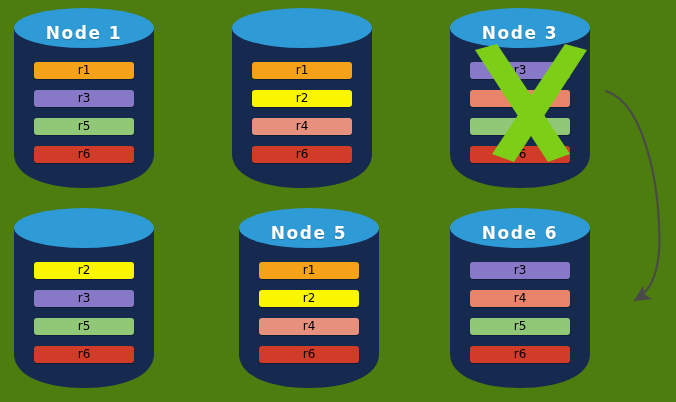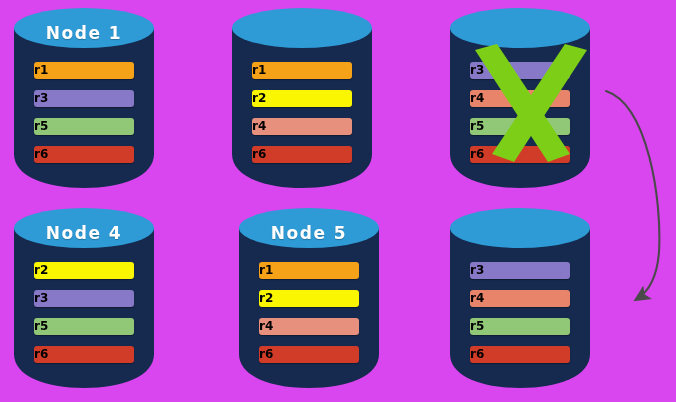--- a/index.html
+++ b/index.html
@@ -11,21 +11,21 @@
     width: 676px;
     height: 402px;
     font-family: "DejaVu Sans", sans-serif;
     overflow: hidden;
     position: relative;
   }
   #stage {
     position: relative;
     width: 676px;
     height: 402px;
-    background: #d946ef;
+    background: #4d7c0f;
   }
   .node {
     position: absolute;
     width: 160px;
     height: 192px;
   }
   .node svg {
     position: absolute;
     left: 0;
     top: 0;
@@ -50,23 +50,23 @@
     left: 30px;
     top: 58px;
     width: 100px;
   }
   .row-bar {
     height: 17px;
     margin-bottom: 11px;
     border-radius: 3px;
     color: #000000;
     font-size: 12px;
-    font-weight: bold;
+    font-weight: normal;
     line-height: 17px;
-    text-align: left;
+    text-align: center;
     font-family: "DejaVu Sans", sans-serif;
     box-shadow: 0 1px 1px rgba(0,0,0,0.35);
   }
   .fail-x {
     position: absolute;
     left: 0;
     top: 0;
     width: 160px;
     height: 192px;
     pointer-events: none;
@@ -108,39 +108,39 @@
         <div class="row-bar" style="background: rgb(250, 245, 0); color: rgb(0, 0, 0);">r2</div>
         <div class="row-bar" style="background: rgb(232, 144, 126); color: rgb(0, 0, 0);">r4</div>
         <div class="row-bar" style="background: rgb(209, 60, 40); color: rgb(0, 0, 0);">r6</div>
       </div>
     </div>
   <div class="node" id="node-slot-2" style="left:440px;top:4px;">
       <svg width="160" height="192" viewBox="0 0 160 192">
         <path d="M 10,24 L 10,150 C 10,172 41,184 80,184 C 119,184 150,172 150,150 L 150,24 Z" fill="#16294E"></path>
         <ellipse cx="80" cy="24" rx="70" ry="20" fill="#2E9BD6"></ellipse>
       </svg>
+      <div class="node-label">Node 3</div>
       <div class="rows">
         <div class="row-bar" style="background: rgb(136, 120, 200); color: rgb(0, 0, 0);">r3</div>
         <div class="row-bar" style="background: rgb(232, 132, 106); color: rgb(0, 0, 0);">r4</div>
         <div class="row-bar" style="background: rgb(144, 200, 120); color: rgb(0, 0, 0);">r5</div>
         <div class="row-bar" style="background: rgb(209, 60, 40); color: rgb(0, 0, 0);">r6</div>
       </div>
       <svg class="fail-x" viewBox="0 0 160 192">
         <g fill="#7DCE17">
           <polygon points="35,46 57,40 130,150 108,158"></polygon>
           <polygon points="125,40 147,46 74,158 52,150"></polygon>
         </g>
       </svg>
     </div>
   <div class="node" id="node-slot-3" style="left:4px;  top:204px;">
       <svg width="160" height="192" viewBox="0 0 160 192">
         <path d="M 10,24 L 10,150 C 10,172 41,184 80,184 C 119,184 150,172 150,150 L 150,24 Z" fill="#16294E"></path>
         <ellipse cx="80" cy="24" rx="70" ry="20" fill="#2E9BD6"></ellipse>
       </svg>
-      <div class="node-label">Node 4</div>
       <div class="rows">
         <div class="row-bar" style="background: rgb(250, 245, 0); color: rgb(0, 0, 0);">r2</div>
         <div class="row-bar" style="background: rgb(136, 120, 200); color: rgb(0, 0, 0);">r3</div>
         <div class="row-bar" style="background: rgb(144, 200, 120); color: rgb(0, 0, 0);">r5</div>
         <div class="row-bar" style="background: rgb(209, 60, 40); color: rgb(0, 0, 0);">r6</div>
       </div>
     </div>
   <div class="node" id="node-slot-4" style="left:229px;top:204px;">
       <svg width="160" height="192" viewBox="0 0 160 192">
         <path d="M 10,24 L 10,150 C 10,172 41,184 80,184 C 119,184 150,172 150,150 L 150,24 Z" fill="#16294E"></path>
@@ -152,20 +152,21 @@
         <div class="row-bar" style="background: rgb(250, 245, 0); color: rgb(0, 0, 0);">r2</div>
         <div class="row-bar" style="background: rgb(232, 144, 126); color: rgb(0, 0, 0);">r4</div>
         <div class="row-bar" style="background: rgb(209, 60, 40); color: rgb(0, 0, 0);">r6</div>
       </div>
     </div>
   <div class="node" id="node-slot-5" style="left:440px;top:204px;">
       <svg width="160" height="192" viewBox="0 0 160 192">
         <path d="M 10,24 L 10,150 C 10,172 41,184 80,184 C 119,184 150,172 150,150 L 150,24 Z" fill="#16294E"></path>
         <ellipse cx="80" cy="24" rx="70" ry="20" fill="#2E9BD6"></ellipse>
       </svg>
+      <div class="node-label">Node 6</div>
       <div class="rows">
         <div class="row-bar" style="background: rgb(136, 120, 200); color: rgb(0, 0, 0);">r3</div>
         <div class="row-bar" style="background: rgb(232, 132, 106); color: rgb(0, 0, 0);">r4</div>
         <div class="row-bar" style="background: rgb(144, 200, 120); color: rgb(0, 0, 0);">r5</div>
         <div class="row-bar" style="background: rgb(209, 60, 40); color: rgb(0, 0, 0);">r6</div>
       </div>
     </div>
 
   <svg id="arrow-layer" viewBox="0 0 676 402">
     <defs>

